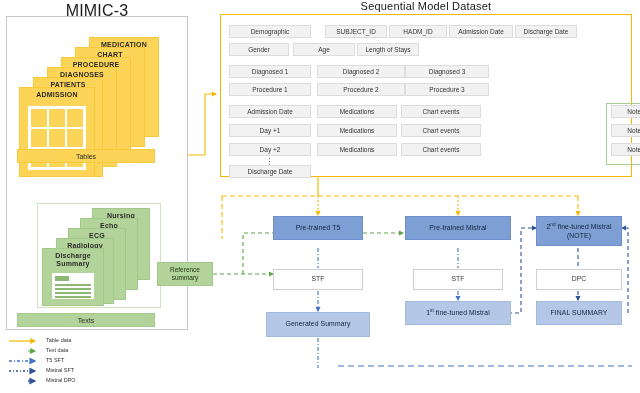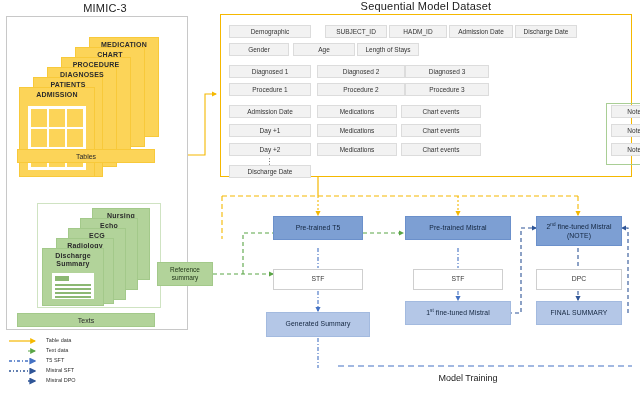--- a/index.html
+++ b/index.html
@@ -162,23 +162,22 @@
     <path d="M578,248 L578,268" stroke="#2f5597" stroke-width="1.1" fill="none" stroke-dasharray="4,3"></path>
     <path d="M578,291 L578,300" stroke="#2f5597" stroke-width="1.1" fill="none" stroke-dasharray="4,3" marker-end="url(#ah-blue2)"></path>
 
     <path d="M508,313 L521,313 L521,228 L536,228" stroke="#2f5597" stroke-width="1.1" fill="none" stroke-dasharray="4,3" marker-end="url(#ah-blue2)"></path>
 
     <path d="M628,313 L628,228 L622,228" stroke="#2f5597" stroke-width="1.1" fill="none" stroke-dasharray="4,3" marker-end="url(#ah-blue2)"></path>
 
     <path d="M338,366 L632,366" stroke="#4472c4" stroke-width="1.1" fill="none" stroke-dasharray="6,4"></path>
   </svg>
 
-  <div class="panel-title" style="left:14px; top:2px; width:182px; font-size:11px;">MIMIC-3</div>
+  <div class="panel-title" style="left:6px; top:2px; width:182px; font-size:16px;">MIMIC-3</div>
   <div class="panel-title" style="left:220px; top:0px; width:412px; font-size:11px;">Sequential Model Dataset</div>
-  <div id="model-training-label">Model Training</div>
 
   <div id="mimic-panel">
 
     <div class="card" style="left:82px; top:20px; width:70px; height:100px;">
       <span>MEDICATION</span>
     </div>
     <div class="card" style="left:68px; top:30px; width:70px; height:100px;">
       <span>CHART</span>
     </div>
     <div class="card" style="left:54px; top:40px; width:70px; height:100px;">

